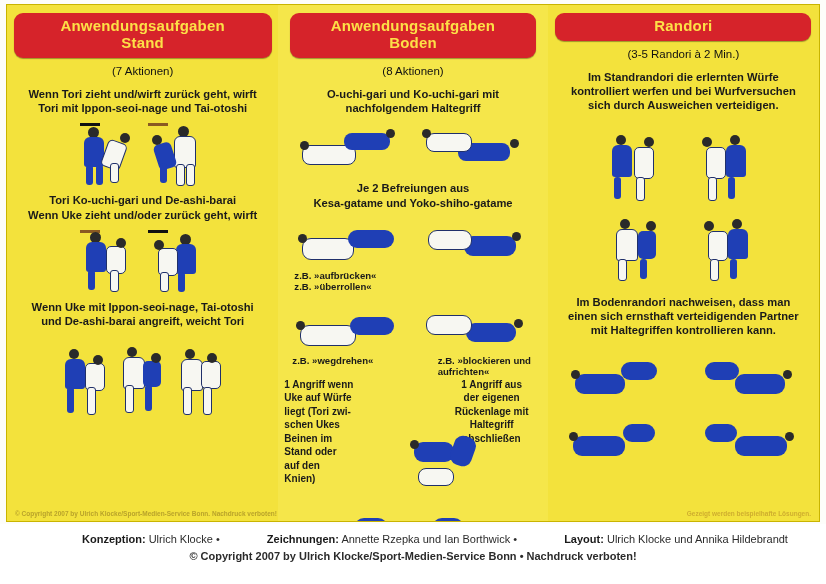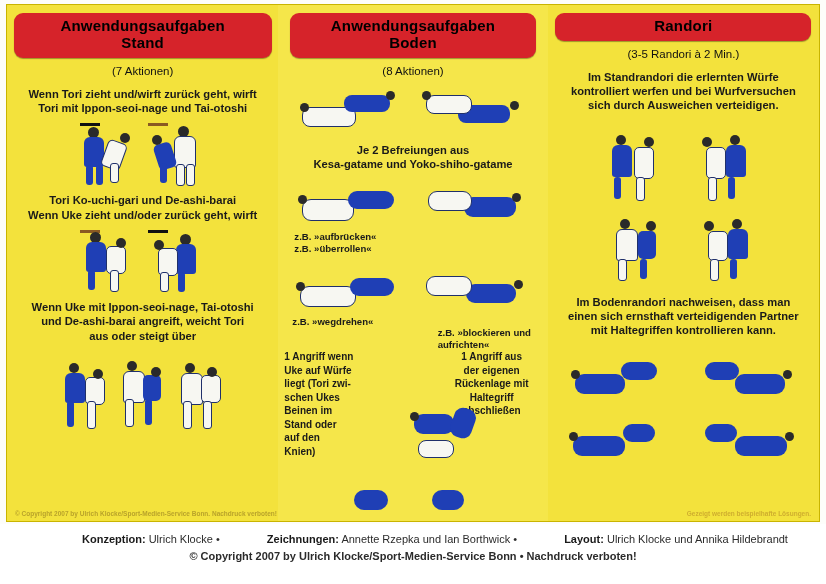--- a/index.html
+++ b/index.html
@@ -37,21 +37,21 @@
   .divider{
     position:absolute;
     top:0;bottom:0;
     width:3px;
     background:#e0c92c;
   }
   .banner{
     position:relative;
     margin:2px auto 0 auto;
     background:#d6232a;
-    color:#000000;
+    color:#fde047;
     border-radius:9px;
     text-align:center;
     font-weight:bold;
     font-size:15px;
     letter-spacing:.2px;
     padding:5px 6px 6px 6px;
     box-shadow:0 1px 1px rgba(0,0,0,.35);
     line-height:1.12;
   }
   .c1 .banner{width:246px;}
@@ -194,21 +194,20 @@
           <div class="head" style="width:10px;height:10px;left:6px;top:10px;"></div>
           <div class="blue leg" style="left:30px;top:42px;"></div>
           <div class="white" style="width:7px;height:18px;border-radius:3px;left:12px;top:42px;"></div>
           <div class="belt" style="width:20px;height:3px;left:28px;top:32px;"></div>
         </div>
       </div>
 
       <div class="para">
         <div>Wenn Uke mit Ippon-seoi-nage, Tai-otoshi</div>
         <div>und De-ashi-barai angreift, weicht Tori</div>
-        <div>aus oder steigt über</div>
       </div>
 
       <div class="figrow" style="height:86px;gap:4px;">
         <div class="fig" style="width:52px;height:80px;">
           <div class="head" style="width:10px;height:10px;left:8px;top:10px;"></div>
           <div class="blue t-a" style="left:4px;top:20px;"></div>
           <div class="white t-b" style="left:24px;top:24px;"></div>
           <div class="head" style="width:10px;height:10px;left:32px;top:16px;"></div>
           <div class="blue leg" style="left:6px;top:48px;height:26px;"></div>
           <div class="white" style="width:7px;height:26px;border-radius:3px;left:26px;top:48px;"></div>
@@ -236,20 +235,24 @@
 
     <div class="divider" style="left:272px;"></div>
 
     <div class="col c2">
       <div class="banner">
         <div>Anwendungsaufgaben</div>
         <div>Boden</div>
       </div>
       <div class="subcount">(8 Aktionen)</div>
 
+      <div class="para">
+        <div>O-uchi-gari und Ko-uchi-gari mit</div>
+        <div>nachfolgendem Haltegriff</div>
+      </div>
 
       <div class="figrow" style="height:52px;">
         <div class="fig" style="width:110px;height:48px;">
           <div class="white" style="width:52px;height:18px;border-radius:8px;left:4px;top:22px;"></div>
           <div class="blue" style="width:46px;height:17px;border-radius:8px;left:46px;top:10px;"></div>
           <div class="head" style="width:9px;height:9px;left:2px;top:18px;"></div>
           <div class="head" style="width:9px;height:9px;left:88px;top:6px;"></div>
         </div>
         <div class="fig" style="width:110px;height:48px;">
           <div class="blue" style="width:52px;height:18px;border-radius:8px;left:40px;top:20px;"></div>
@@ -290,21 +293,21 @@
         </div>
         <div class="fig" style="width:112px;height:50px;">
           <div class="blue" style="width:50px;height:19px;border-radius:9px;left:48px;top:20px;"></div>
           <div class="white" style="width:44px;height:18px;border-radius:9px;left:8px;top:12px;"></div>
           <div class="head" style="width:9px;height:9px;left:96px;top:16px;"></div>
         </div>
       </div>
 
       <div style="display:flex;justify-content:space-between;padding:0 8px;margin-top:2px;">
         <div class="cap">z.B. »wegdrehen«</div>
-        <div class="cap" style="width:96px;text-align:left;margin-top:11px;">z.B. »blockieren und aufrichten«</div>
+        <div class="cap" style="width:96px;text-align:left;">z.B. »blockieren und aufrichten«</div>
       </div>
 
       <div style="display:flex;justify-content:space-between;">
         <div class="cap" style="width:86px;line-height:1.35;font-size:10px;">
           <div>1 Angriff wenn</div>
           <div>Uke auf Würfe</div>
           <div>liegt (Tori zwi-</div>
           <div>schen Ukes</div>
           <div>Beinen im</div>
           <div>Stand oder</div>

